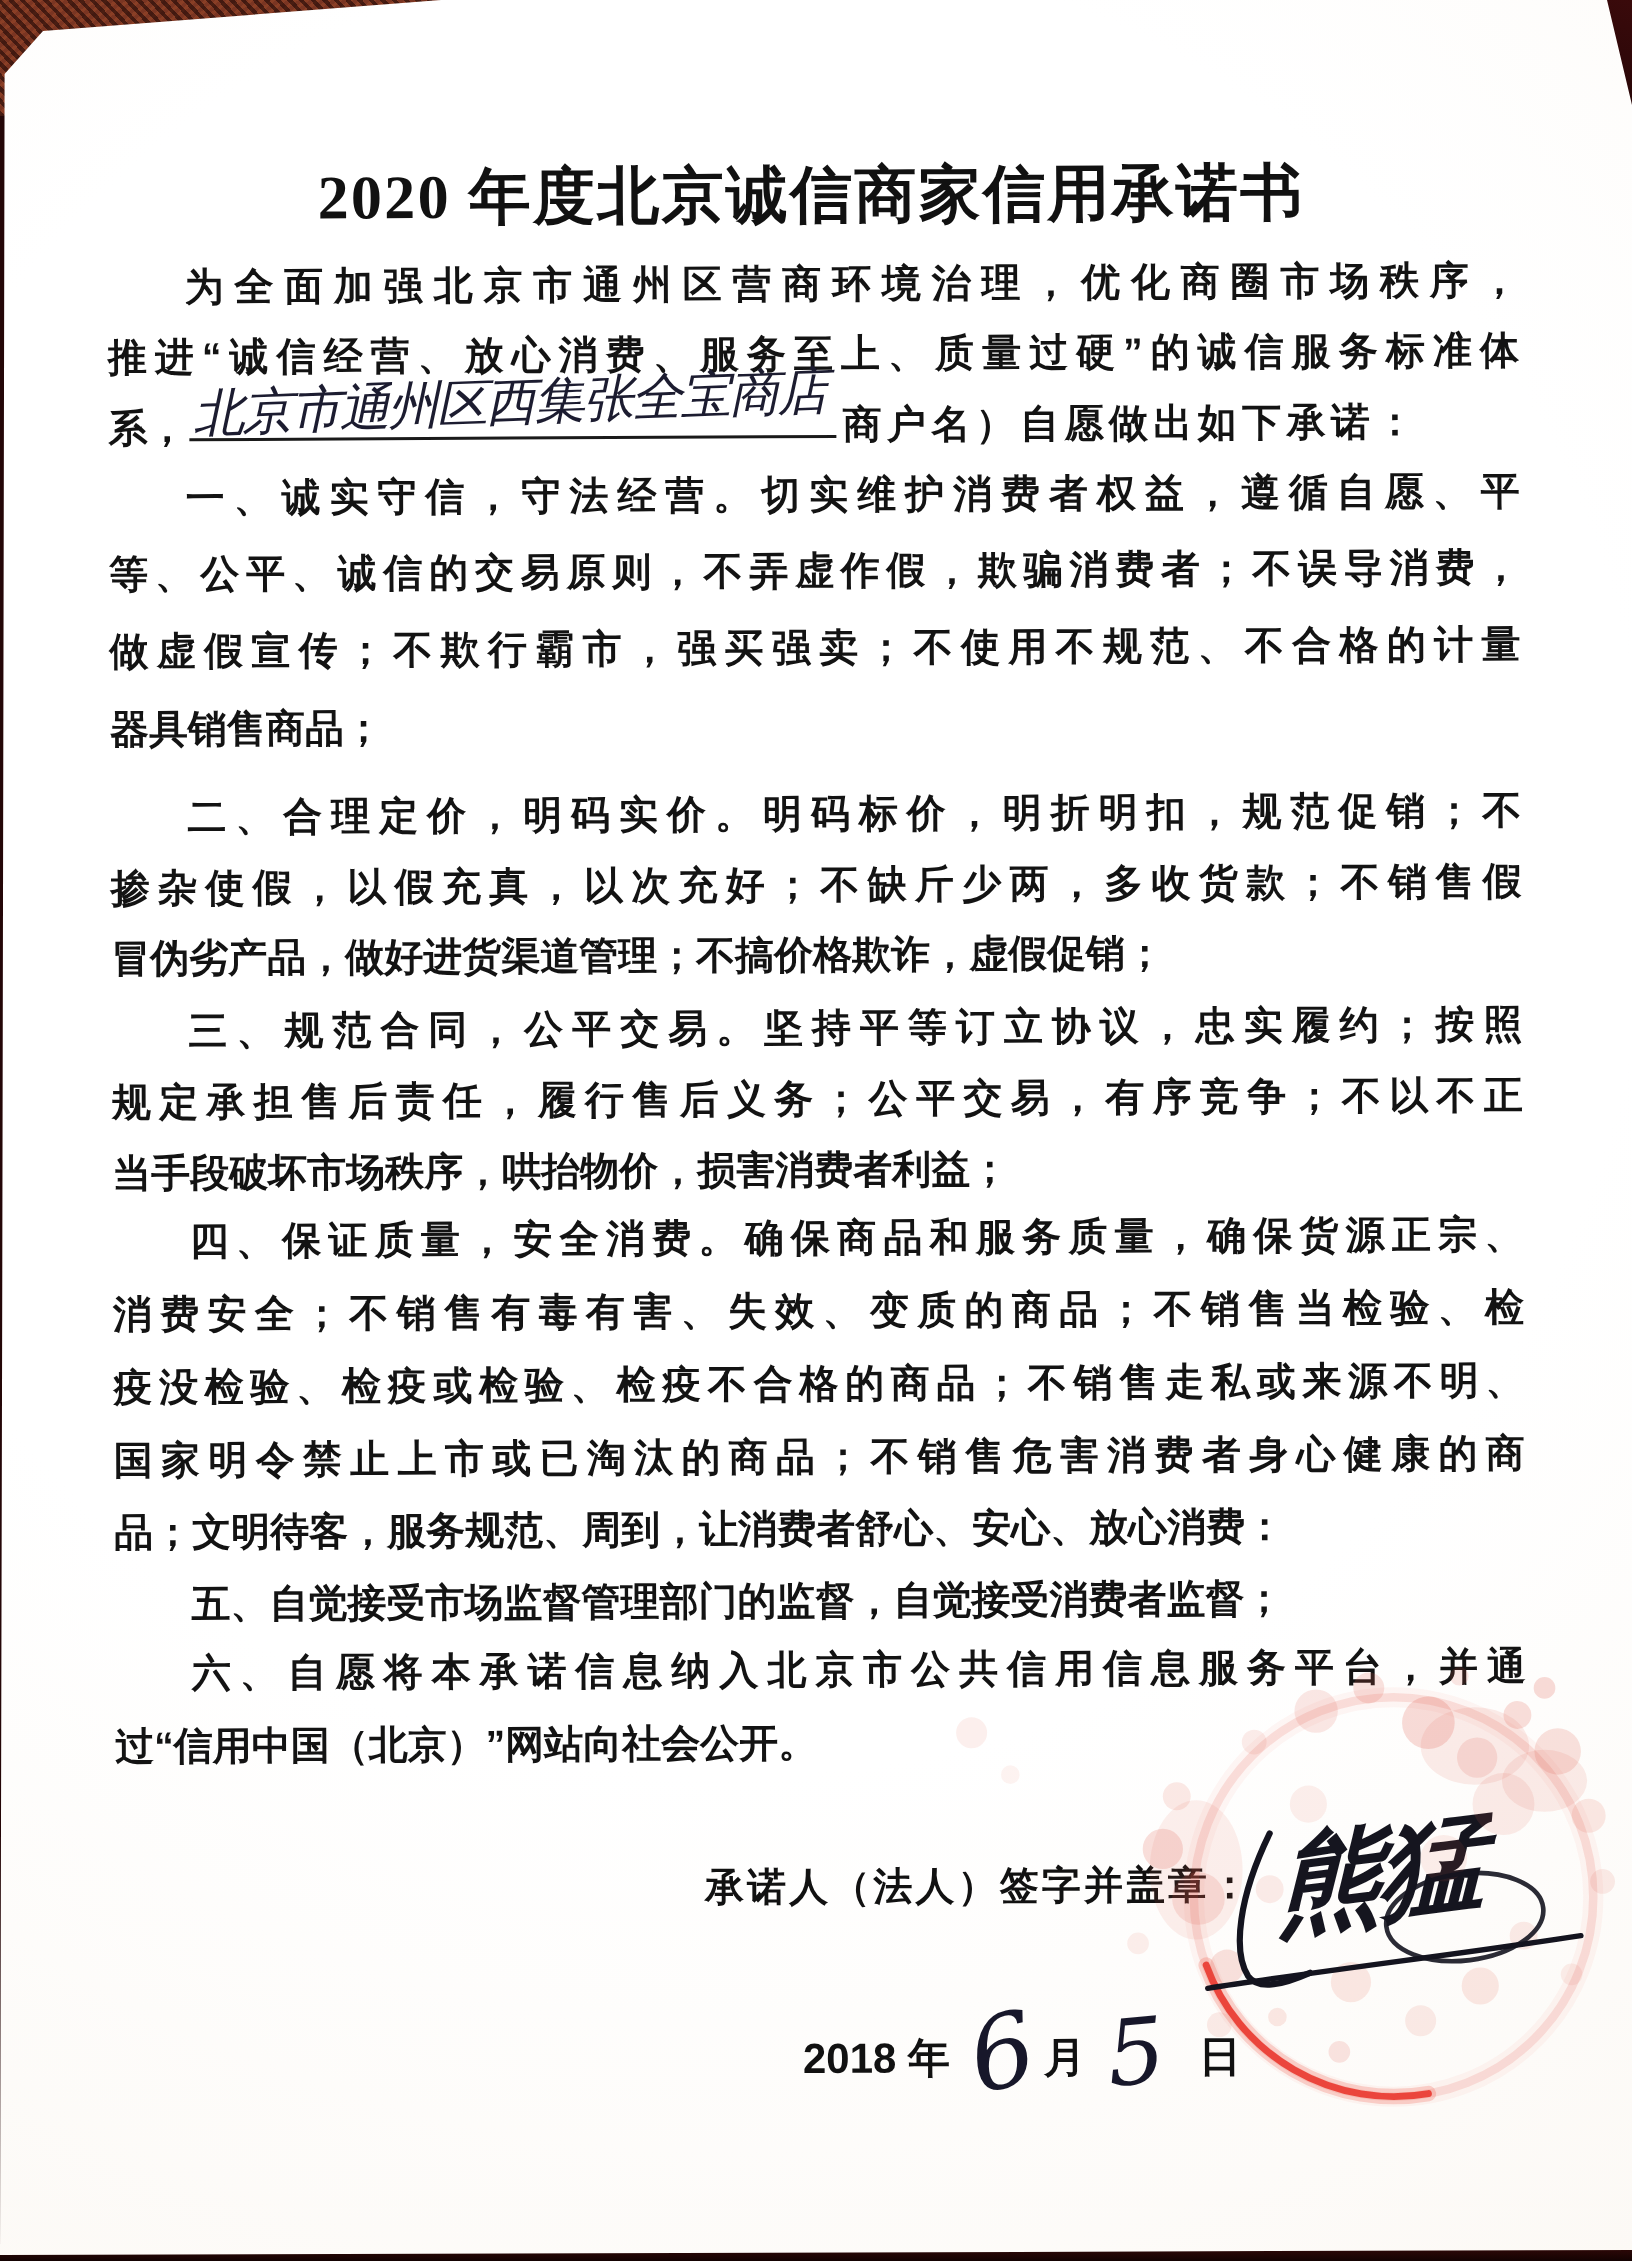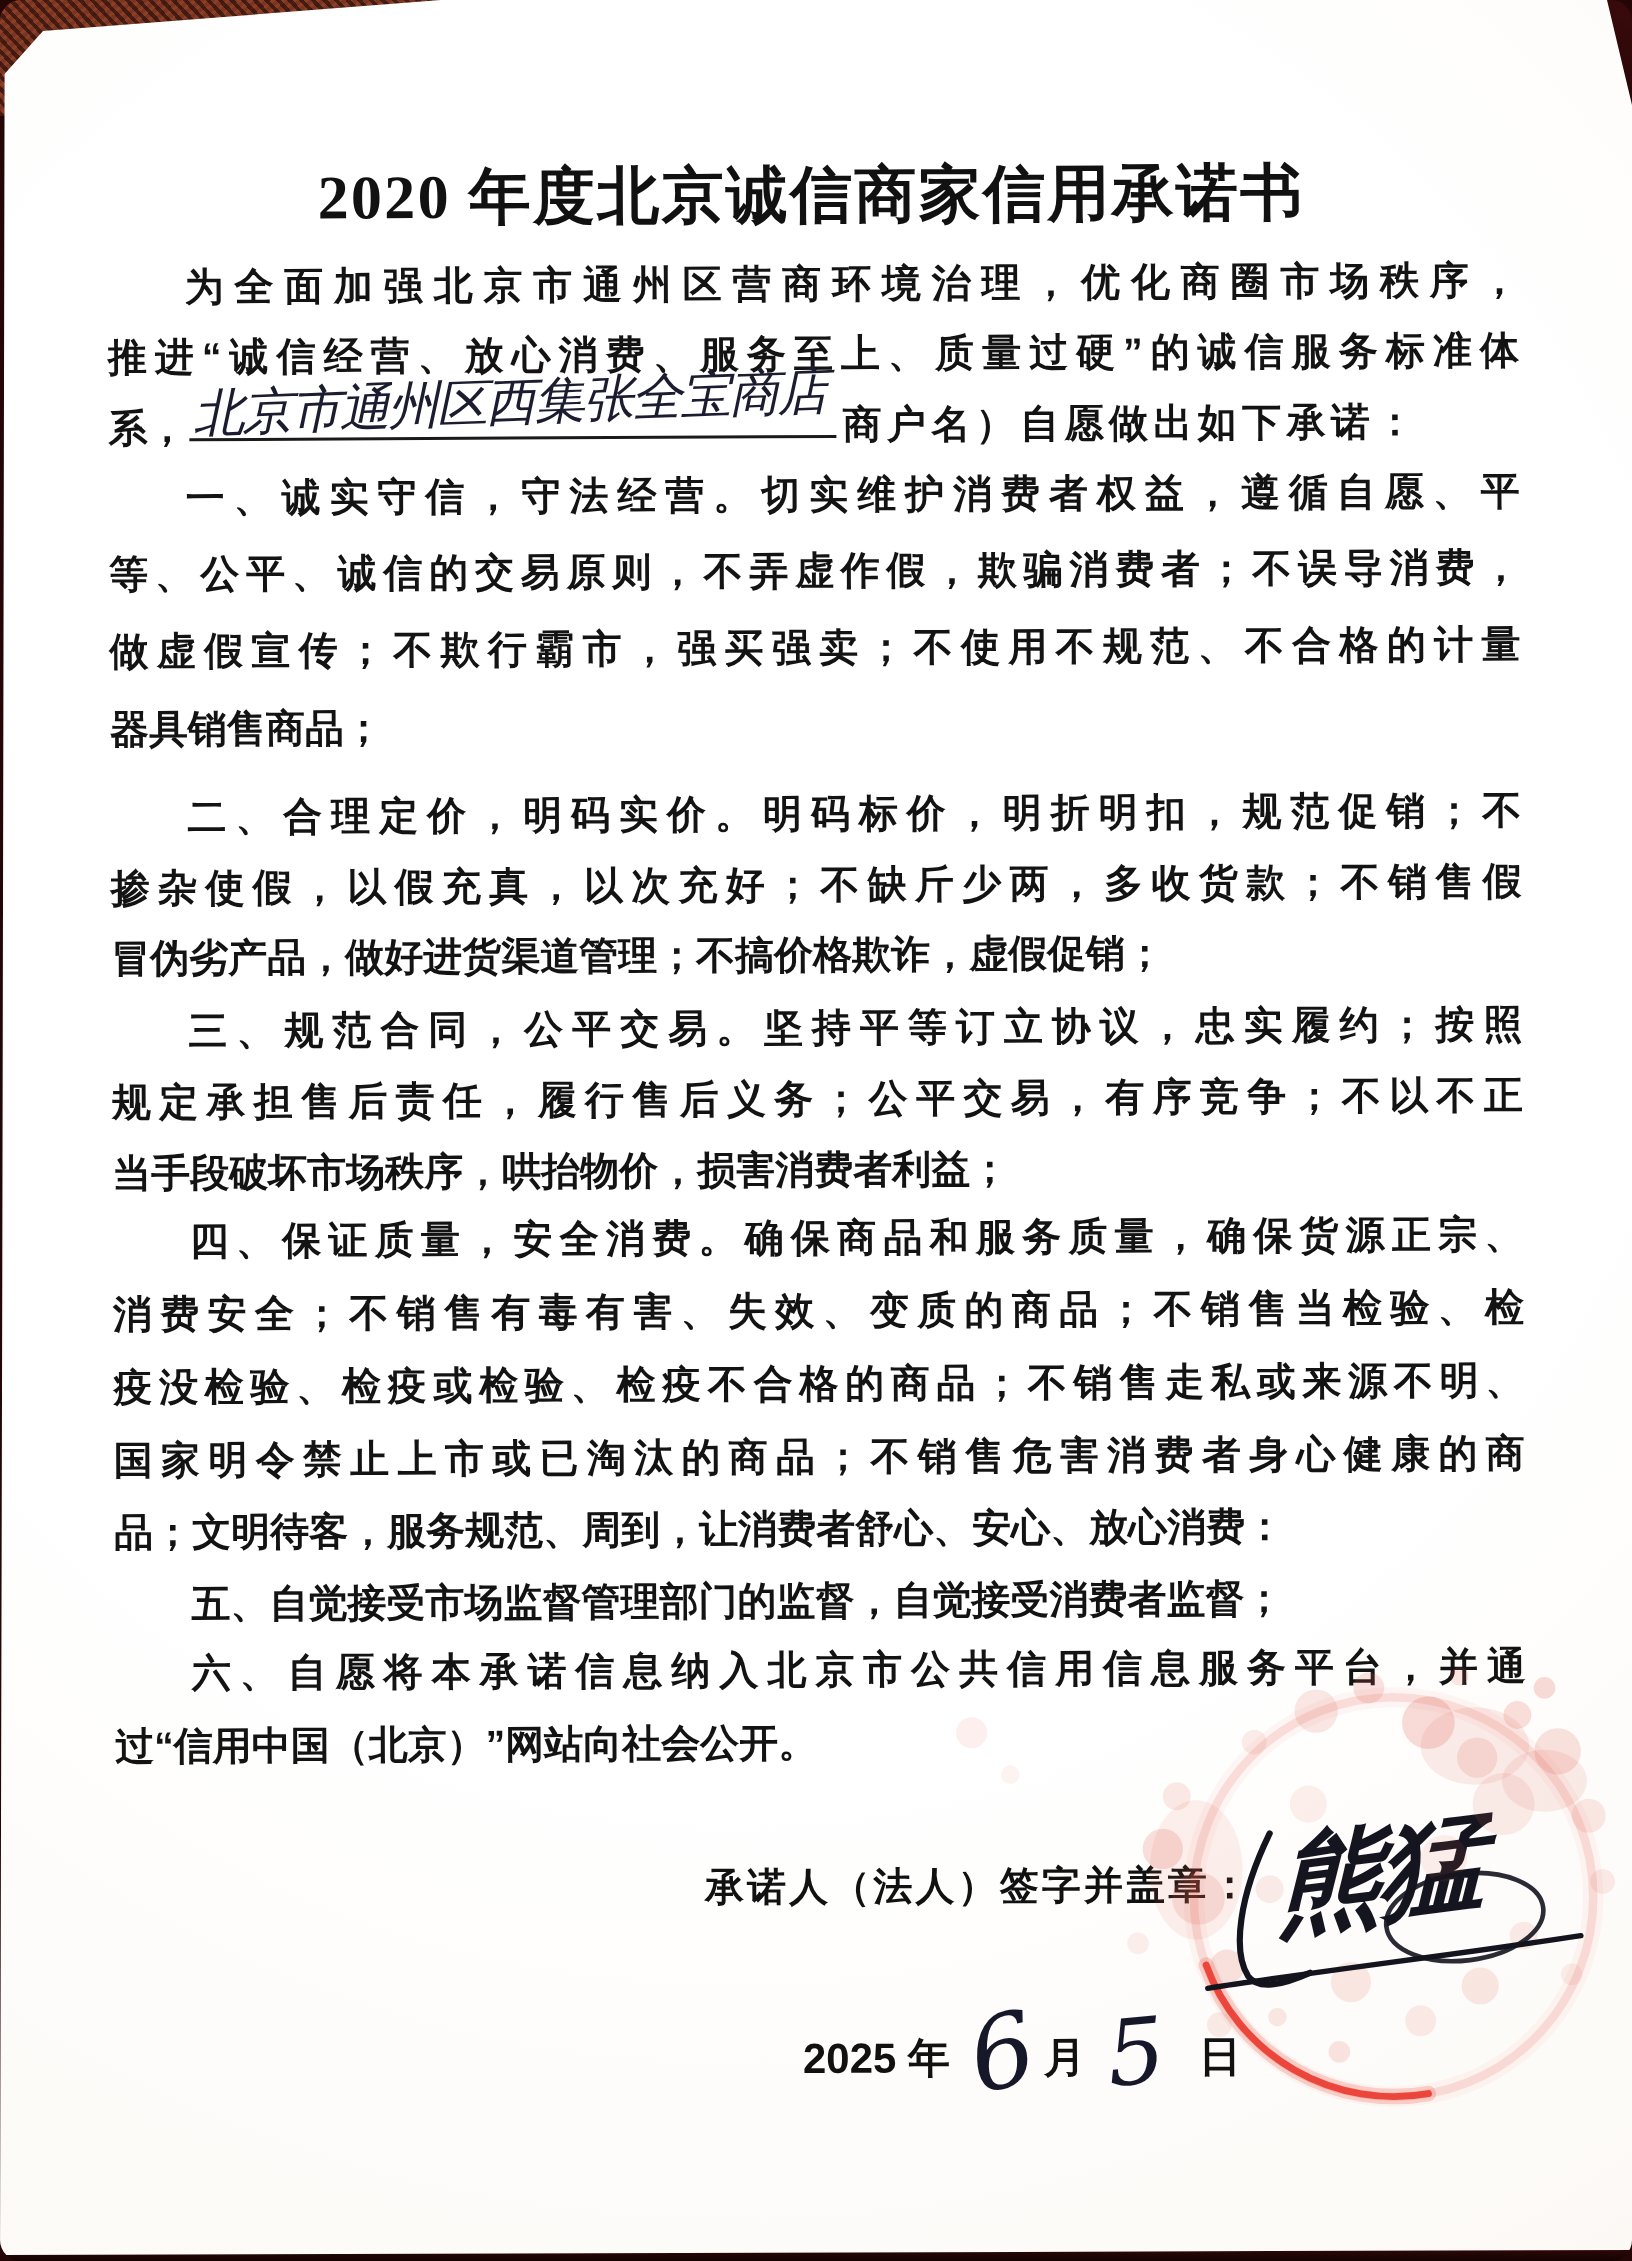--- a/index.html
+++ b/index.html
@@ -1,17 +1,17 @@
 <!DOCTYPE html>
 <html style="font-size:12.4px"><head>
 <meta charset="utf-8">
 <style>
   html,body{margin:0;padding:0;background:#240607;}
   .screen{position:relative;width:1632px;height:2261px;overflow:hidden;background:#240607;
-          font-family:"Liberation Sans","DejaVu Sans",sans-serif;border-radius:21px;}
+          font-family:"Liberation Sans","DejaVu Sans",sans-serif;}
   .bg-topleft{position:absolute;left:0;top:0;width:511px;height:116px;background-color:#7a3522;
     background-image:repeating-linear-gradient(47deg,rgba(20,2,2,.55) 0 3.9px,transparent 3.9px 8.5px),
                      repeating-linear-gradient(-39deg,rgba(150,70,40,.55) 0 3.1px,transparent 3.1px 7px);}
   .bg-topright{position:absolute;right:0;top:0;width:93px;height:170px;background:linear-gradient(200deg,#3a0a0b,#180304);}
   .bg-bottom{position:absolute;left:0;top:2236px;width:1632px;height:25px;background:linear-gradient(#4a100c,#130202);}
   .paper{position:absolute;inset:0;background:radial-gradient(circle at 45% 38%,#ffffff 55%,#fcf9f5 100%);
     clip-path:polygon(43px 31px,441px 0px,1607px 0px,1632px 105px,1632px 2250px,0px 2255px,2.3px 1262px,4.6px 74px);}
   .content{position:absolute;inset:0;transform:rotate(-0.3deg);color:#111;}
   .title{position:absolute;top:153px;left:0;width:100%;text-align:center;
     font-family:"Liberation Serif","DejaVu Serif",serif;font-weight:bold;font-size:62px;letter-spacing:2.3px;}
@@ -78,21 +78,21 @@
 
       <div class="line ind" style="top:1577px">五、自觉接受市场监督管理部门的监督，自觉接受消费者监督；</div>
 
       <div class="line j ind" style="top:1646px">六、自愿将本承诺信息纳入北京市公共信用信息服务平台，并通</div>
       <div class="line" style="top:1719px">过“信用中国（北京）”网站向社会公开。</div>
 
       <div class="sig-label">承诺人（法人）签字并盖章：</div>
       <div class="sig-name">熊猛</div>
 
       <div class="date-line">
-        <span>2025 年</span><span class="hw-digit hw-month">6</span><span>月</span><span class="hw-digit hw-day">5</span><span class="gap"></span><span>日</span>
+        <span>2018 年</span><span class="hw-digit hw-month">6</span><span>月</span><span class="hw-digit hw-day">5</span><span class="gap"></span><span>日</span>
       </div>
     </div>
 
     <svg class="overlay" width="1632" height="2261" viewBox="0 0 2108 2920">
 
       <circle cx="1800" cy="2450" r="258" fill="none" stroke="#e0483a" stroke-width="11" opacity="0.14"></circle>
       <circle cx="1800" cy="2450" r="258" fill="none" stroke="#ef6a55" stroke-width="26" opacity="0.06"></circle>
 
       <path d="M1558 2538 A258 258 0 0 0 1845 2704" fill="none" stroke="#ef5a4a" stroke-width="20" opacity="0.25" stroke-linecap="round"></path>
       <path d="M1558 2538 A258 258 0 0 0 1845 2704" fill="none" stroke="#e8281e" stroke-width="9" opacity="0.8" stroke-linecap="round"></path>

